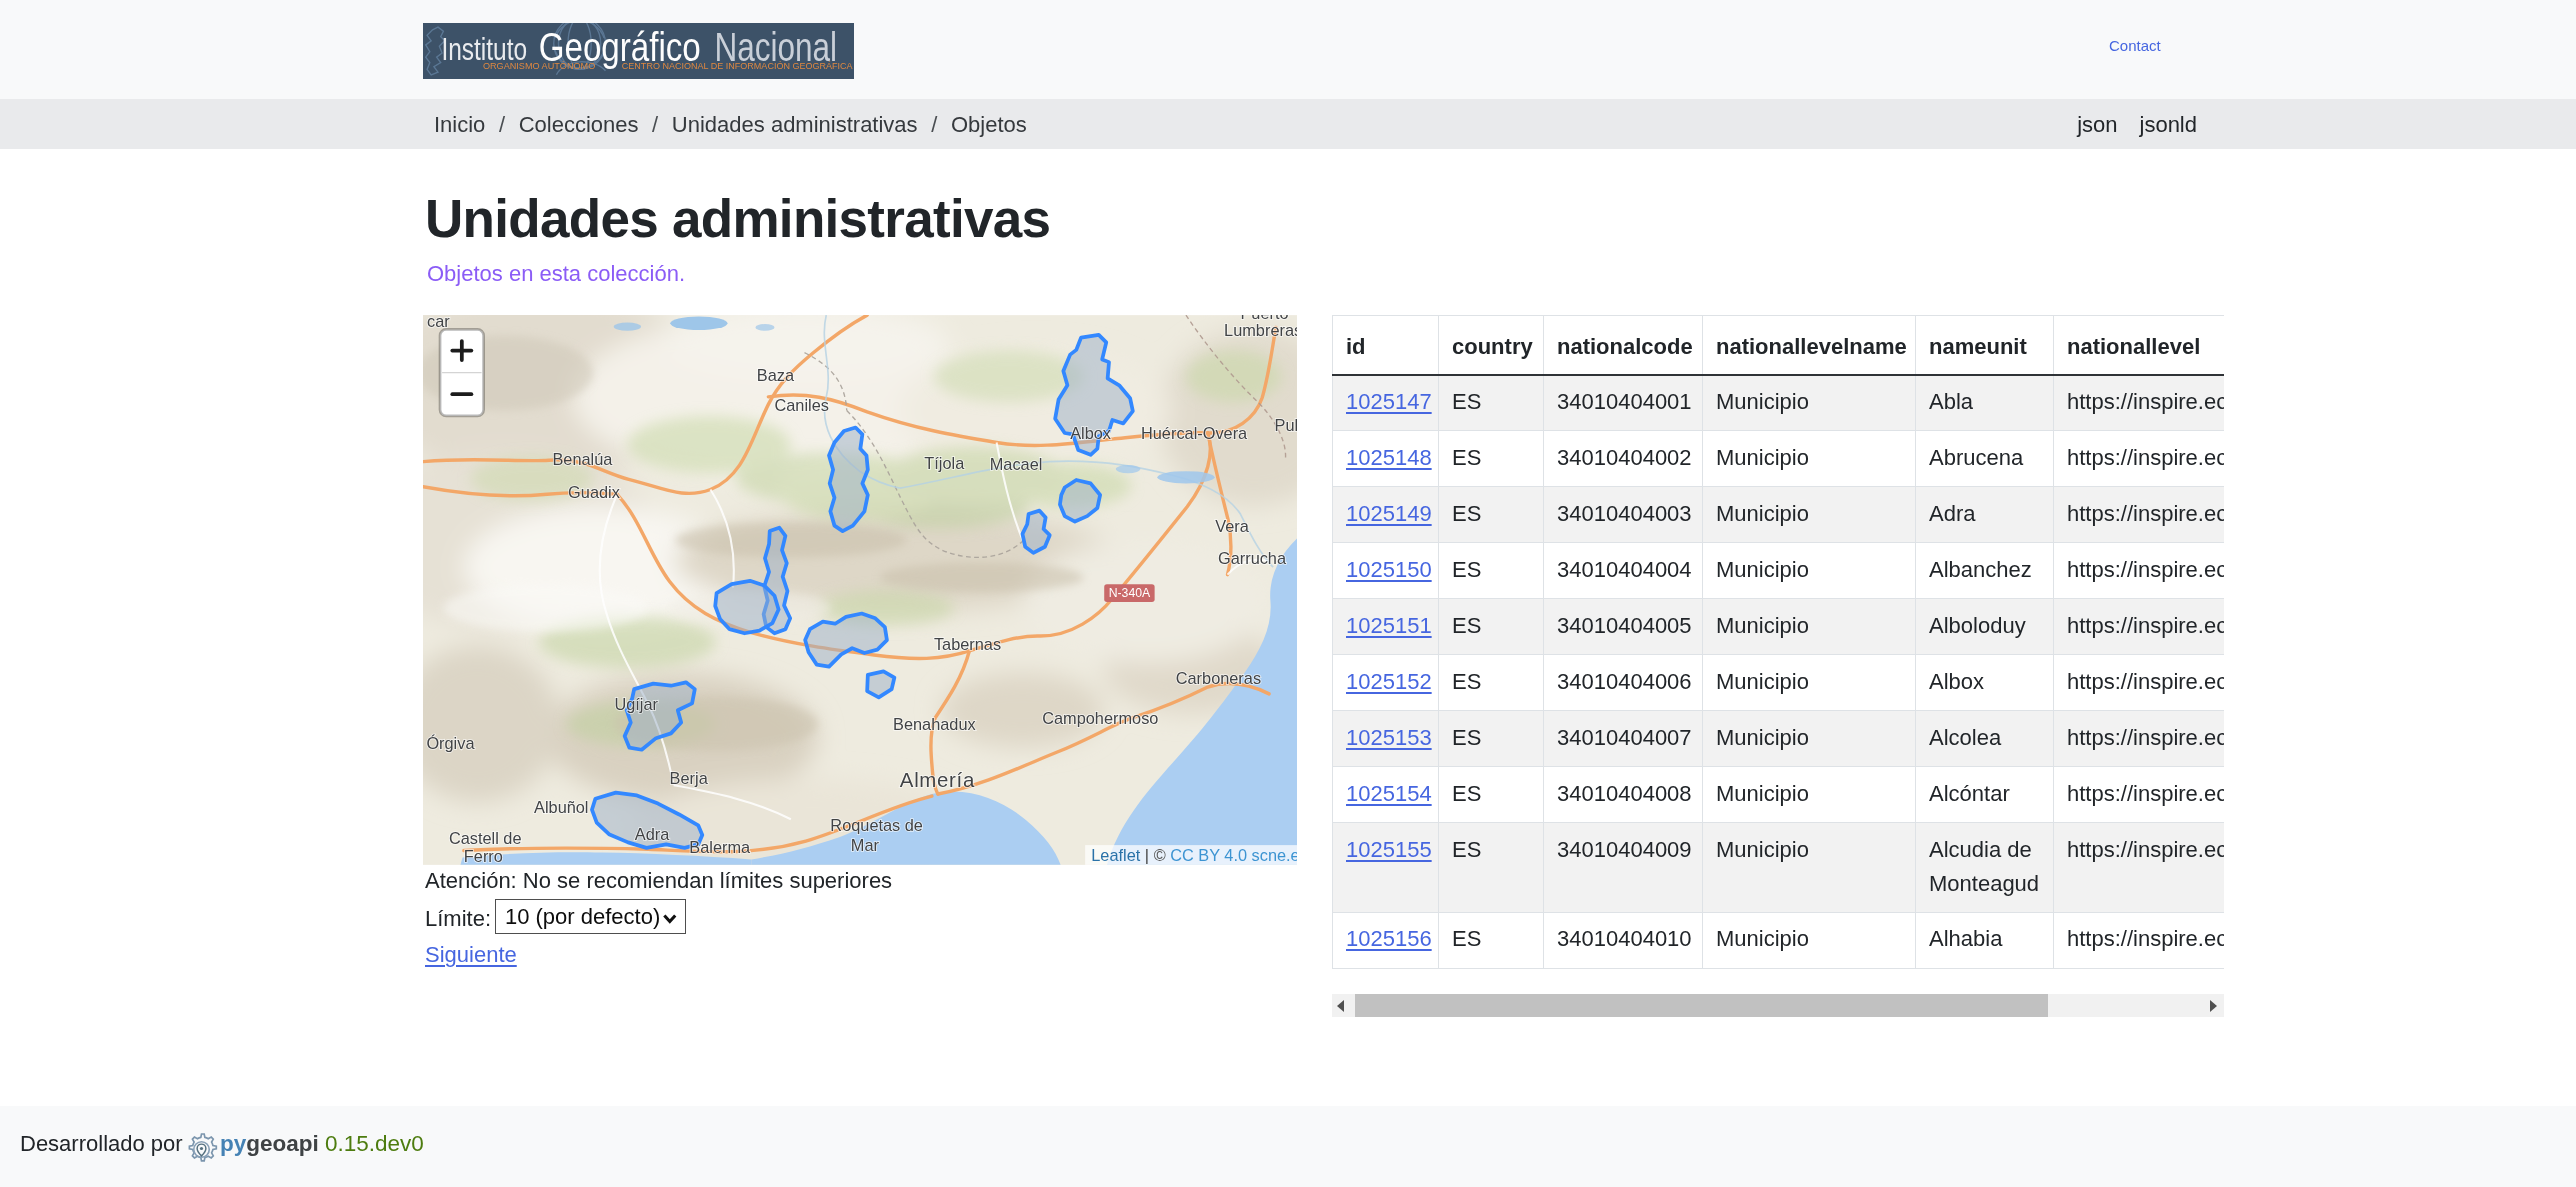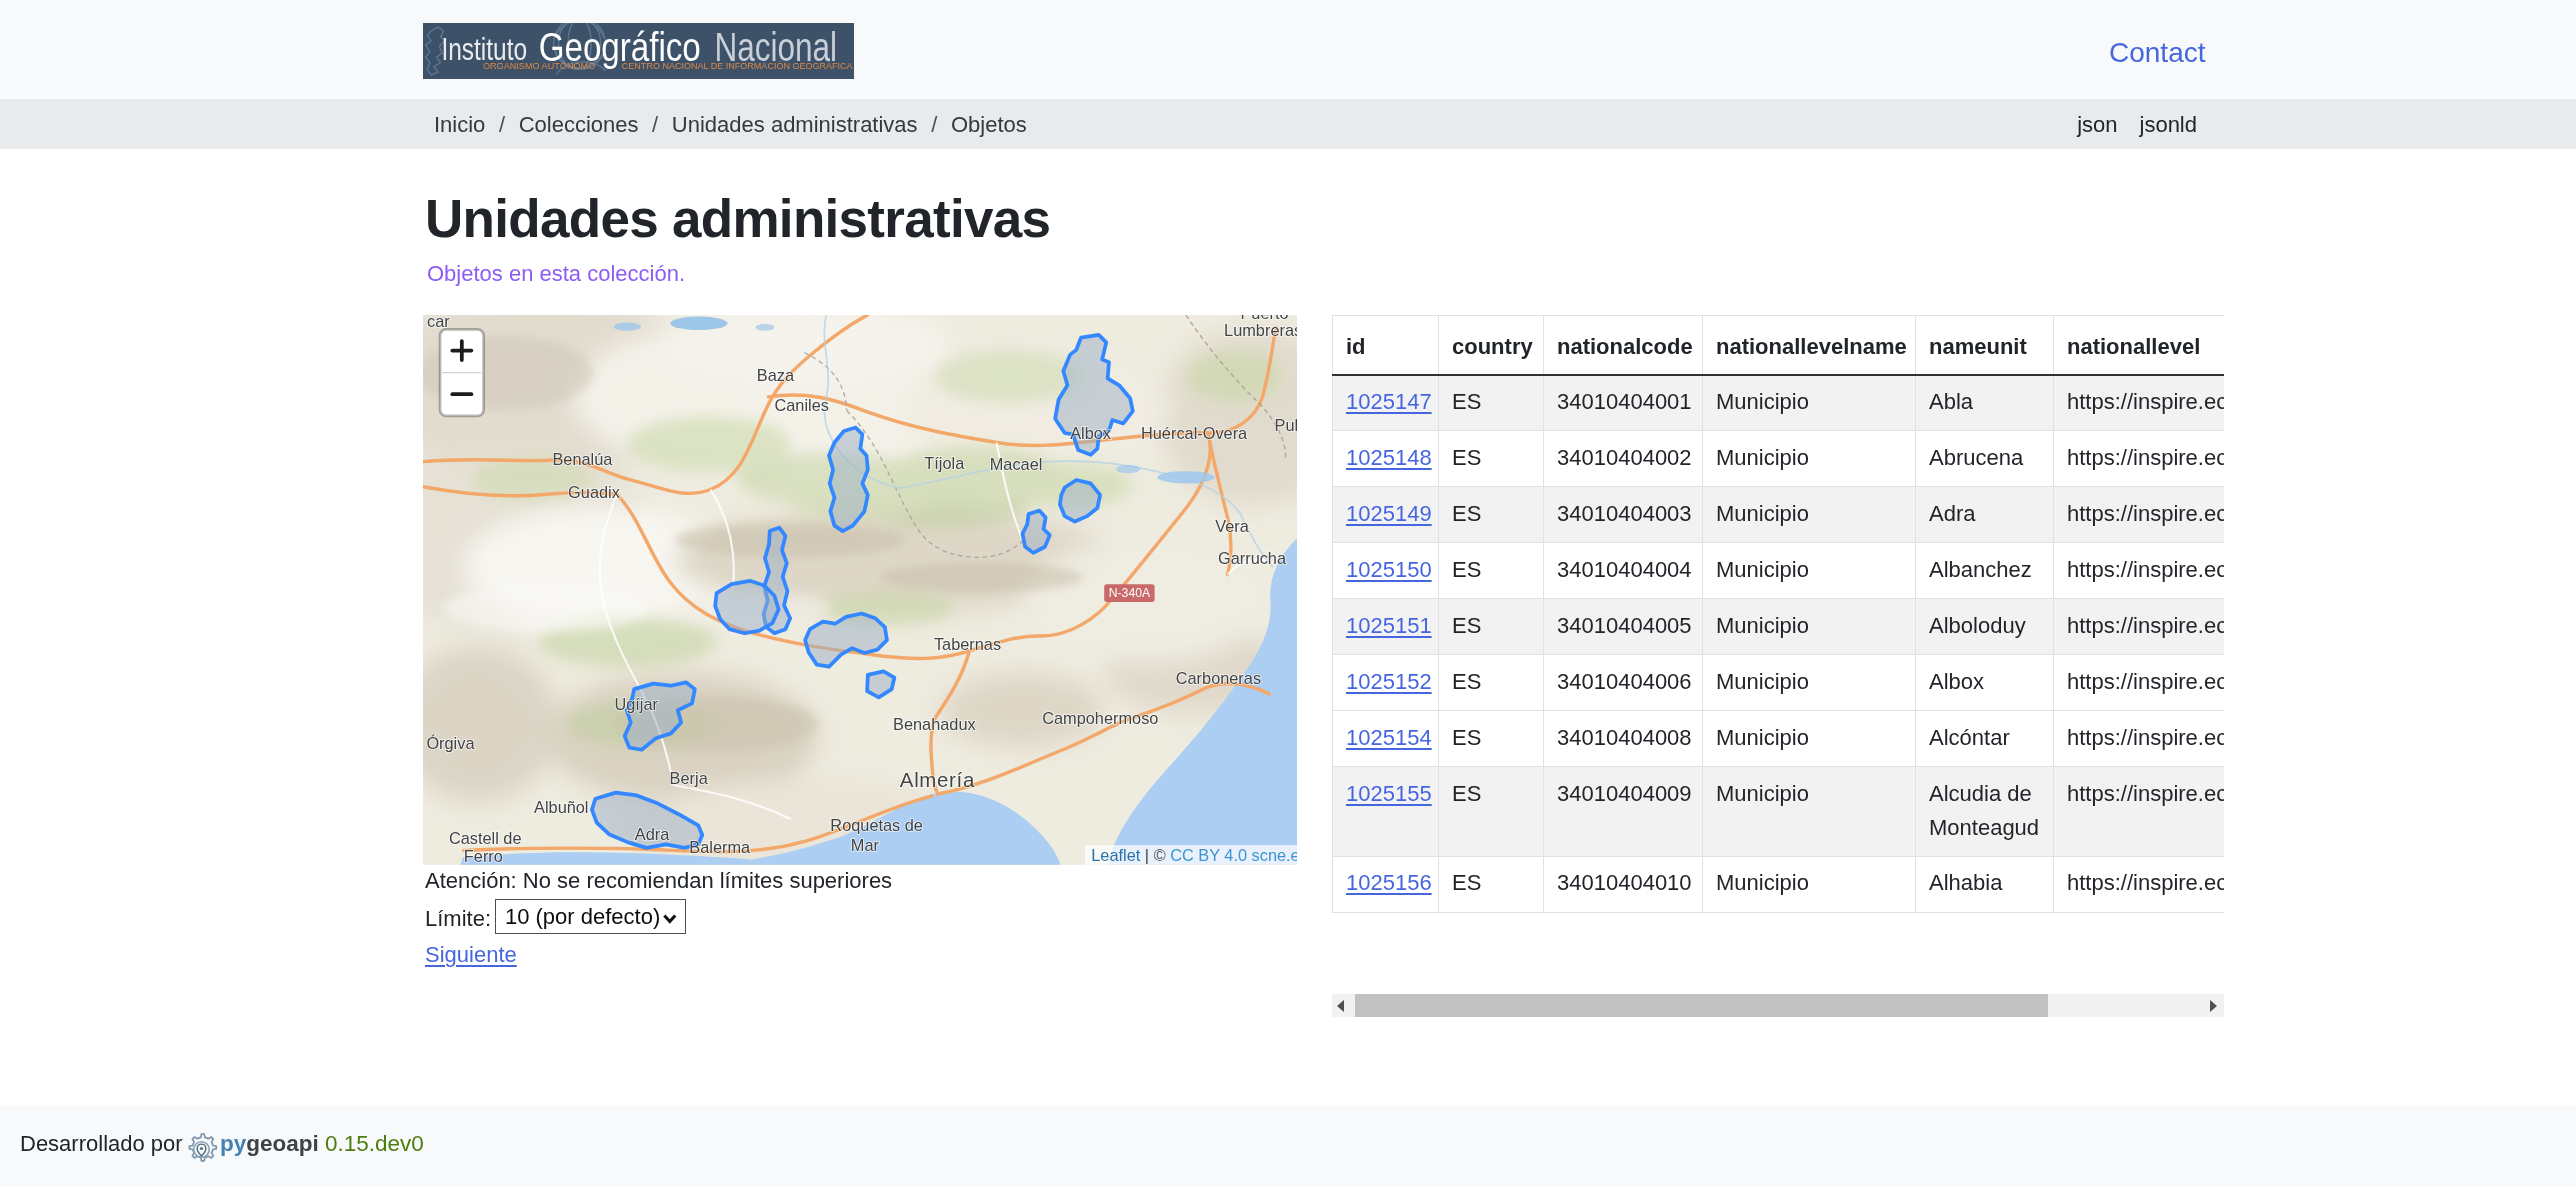--- a/index.html
+++ b/index.html
@@ -3,21 +3,21 @@
 <meta charset="utf-8">
 <style>
   * { margin:0; padding:0; box-sizing:border-box; }
   html,body { background:#fff; }
   body { font-family:"Liberation Sans", sans-serif; color:#212529; }
   #page { position:relative; width:2576px; height:1188px; overflow:hidden; background:#fff;padding-left:40px; }
 
   
   #hdr { position:absolute; left:0; top:0; width:2576px; height:99px; background:#f8f9fa; }
   #logo { position:absolute; left:423px; top:22.5px; width:431px; height:56px; background:#3d5268; }
-  #contact { position:absolute; left:2109px; top:37px; font-size:28px; color:#4666e0; text-decoration:none; }
+  #contact { position:absolute; left:2109px; top:37px; font-size:15px; color:#4666e0; text-decoration:none; }
 
   
   #crumbbar { position:absolute; left:0; top:99px; width:2576px; height:50px; background:#e9eaec; }
   #crumbs { position:absolute; left:434px; top:13px; font-size:22px; color:#35393d; }
   #crumbs .sep { padding:0 13.6px; color:#4a4e52; }
   #fmts { position:absolute; right:379px; top:13px; font-size:22px; color:#212529; }
   #fmts span { margin-left:22px; }
 
   
   #h1 { position:absolute; left:425px; top:188px; font-size:53px; font-weight:bold; letter-spacing:-0.7px; color:#212529; }
@@ -304,20 +304,28 @@
             <td>https://inspire.ec</td>
           </tr>
       <tr>
             <td><a href="#">1025152</a></td>
             <td>ES</td>
             <td>34010404006</td>
             <td>Municipio</td>
             <td>Albox</td>
             <td>https://inspire.ec</td>
           </tr>
+      <tr class="odd">
+            <td><a href="#">1025153</a></td>
+            <td>ES</td>
+            <td>34010404007</td>
+            <td>Municipio</td>
+            <td>Alcolea</td>
+            <td>https://inspire.ec</td>
+          </tr>
       <tr>
             <td><a href="#">1025154</a></td>
             <td>ES</td>
             <td>34010404008</td>
             <td>Municipio</td>
             <td>Alcóntar</td>
             <td>https://inspire.ec</td>
           </tr>
       <tr class="odd">
             <td><a href="#">1025155</a></td>

